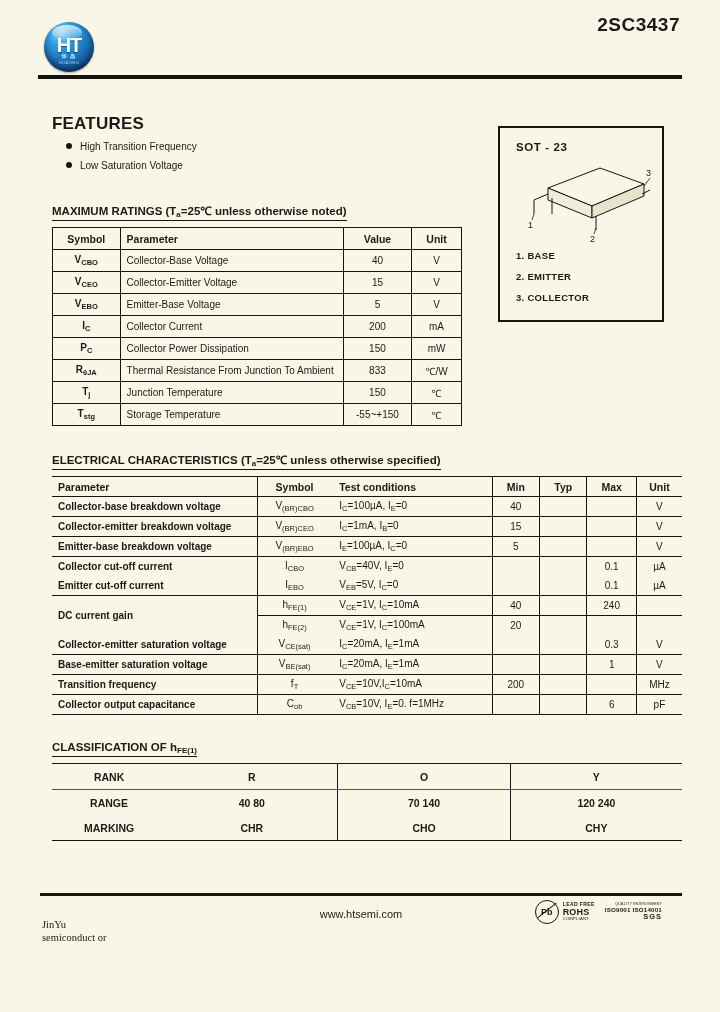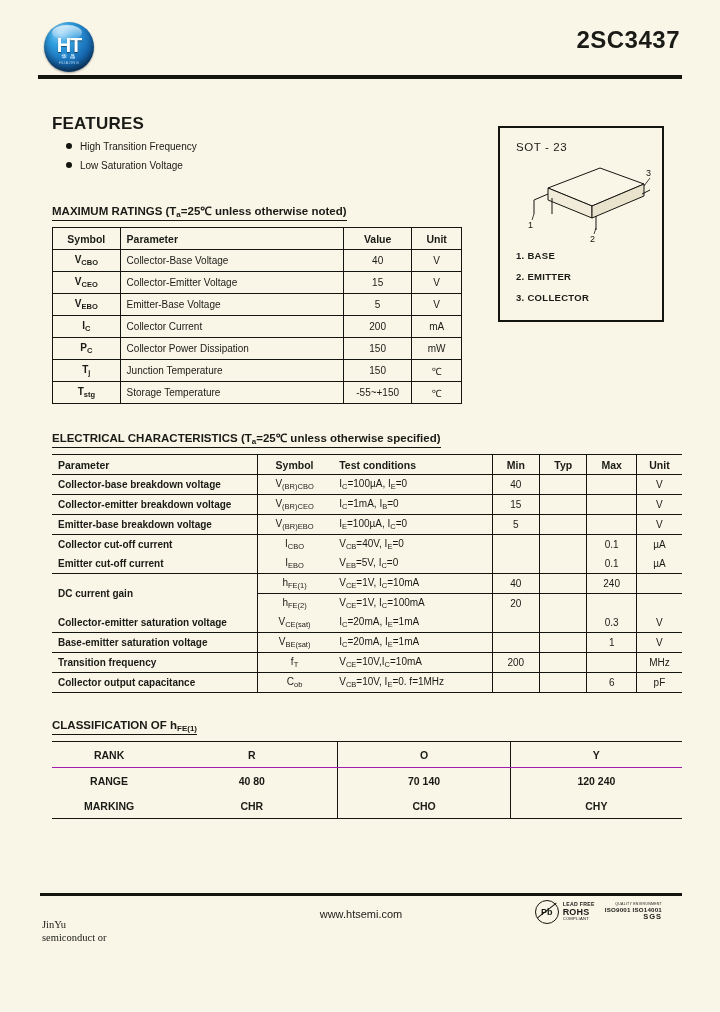--- a/index.html
+++ b/index.html
@@ -85,22 +85,22 @@
     top: 38px;
     width: 58px;
     text-align: center;
     font-size: 4px;
     color: #a8cde8;
     letter-spacing: 0.4px;
   }
   .part-number {
     position: absolute;
     right: 2px;
-    top: 26px;
-    font-size: 24px;
+    top: 14px;
+    font-size: 19px;
     font-weight: bold;
     letter-spacing: 0.5px;
   }
   .header-rule {
     position: absolute;
     left: 0;
     right: 0;
     top: 75px;
     height: 4px;
     background: #15150f;
@@ -146,21 +146,21 @@
     top: 126px;
     width: 166px;
     height: 196px;
     border: 2px solid #15150f;
     background: #f9f6e7;
     box-sizing: border-box;
   }
   .pkg-title {
     margin: 13px 0 0 16px;
     font-size: 11.5px;
-    font-weight: normal;
+    font-weight: bold;
     letter-spacing: 0.6px;
   }
   .pkg-drawing {
     position: absolute;
     left: 18px;
     top: 34px;
     width: 140px;
     height: 82px;
   }
   .pin-list {
@@ -420,20 +420,26 @@
       <td class="c-sym"><span>I</span><span class="sub">C</span></td>
       <td class="c-par">Collector Current</td>
       <td class="c-val">200</td>
       <td class="c-unit">mA</td>
     </tr>
     <tr>
       <td class="c-sym"><span>P</span><span class="sub">C</span></td>
       <td class="c-par">Collector Power Dissipation</td>
       <td class="c-val">150</td>
       <td class="c-unit">mW</td>
+    </tr>
+    <tr>
+      <td class="c-sym"><span>R</span><span class="sub">θJA</span></td>
+      <td class="c-par">Thermal Resistance From Junction To Ambient</td>
+      <td class="c-val">833</td>
+      <td class="c-unit">℃/W</td>
     </tr>
     <tr>
       <td class="c-sym"><span>T</span><span class="sub">j</span></td>
       <td class="c-par">Junction Temperature</td>
       <td class="c-val">150</td>
       <td class="c-unit">℃</td>
     </tr>
     <tr>
       <td class="c-sym"><span>T</span><span class="sub">stg</span></td>
       <td class="c-par">Storage Temperature</td>

